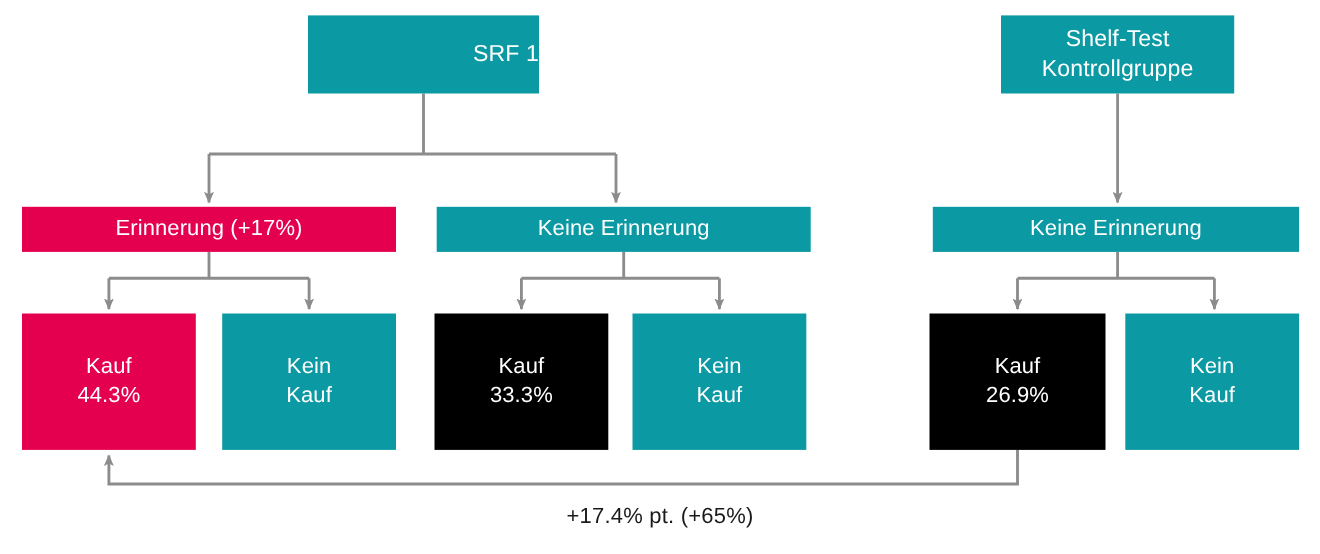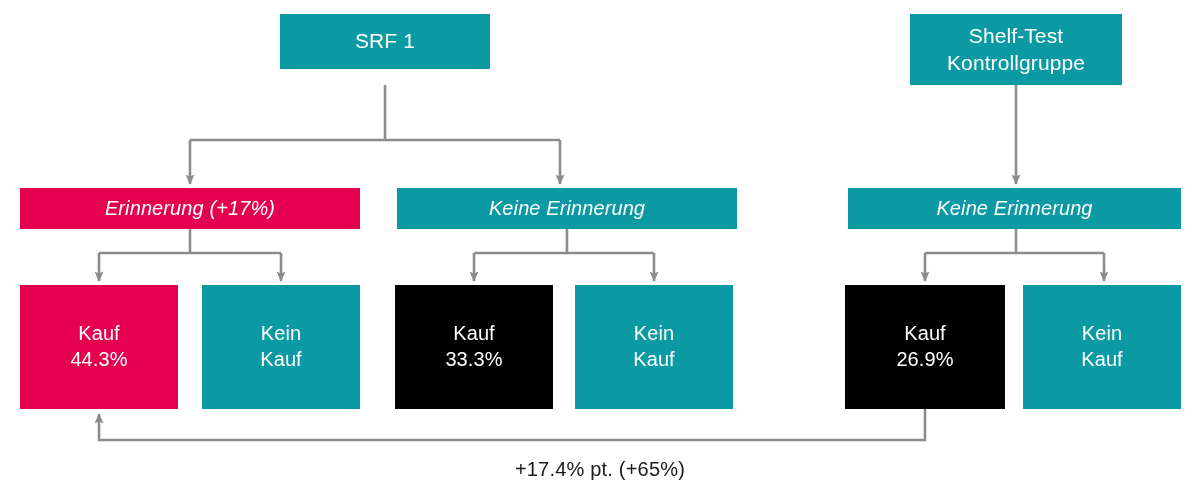--- a/index.html
+++ b/index.html
@@ -28,21 +28,21 @@
     text-align: center;
     line-height: 1.28;
     letter-spacing: 0.1px;
   }
   .node .ln { display: block; white-space: pre; }
   .teal  { background: #0b99a3; }
   .pink  { background: #e4004f; }
   .black { background: #000000; }
 
   .t-top   { font-size: 21px; }
-  .t-mid   { font-size: 20px; font-style: italic; }
+  .t-mid   { font-size: 20px; }
   .t-leaf  { font-size: 20px; }
 
   #wires {
     position: absolute;
     left: 0; top: 0;
     width: 1200px;
     height: 504px;
     pointer-events: none;
   }
   .caption {
@@ -95,21 +95,21 @@
 
       <path d="M1016,229 L1016,253"></path>
       <path d="M925,253 L1104,253"></path>
       <path d="M925,253 L925,281" marker-end="url(#arrowhead)"></path>
       <path d="M1104,253 L1104,281" marker-end="url(#arrowhead)"></path>
 
       <path d="M925,409 L925,440 L99,440 L99,414" marker-end="url(#arrowhead-up)"></path>
     </g>
   </svg>
 
-  <div class="node teal t-top" style="left:280px; top:14px; width:210px; height:55px;">
+  <div class="node teal t-top" style="left:280px; top:14px; width:210px; height:71px;align-items:flex-end;">
     <span class="ln">SRF 1</span>
   </div>
 
   <div class="node teal t-top" style="left:910px; top:14px; width:212px; height:71px;">
     <span class="ln">Shelf-Test</span>
     <span class="ln">Kontrollgruppe</span>
   </div>
 
   <div class="node pink t-mid" style="left:20px; top:188px; width:340px; height:41px;">
     <span class="ln">Erinnerung (+17%)</span>

